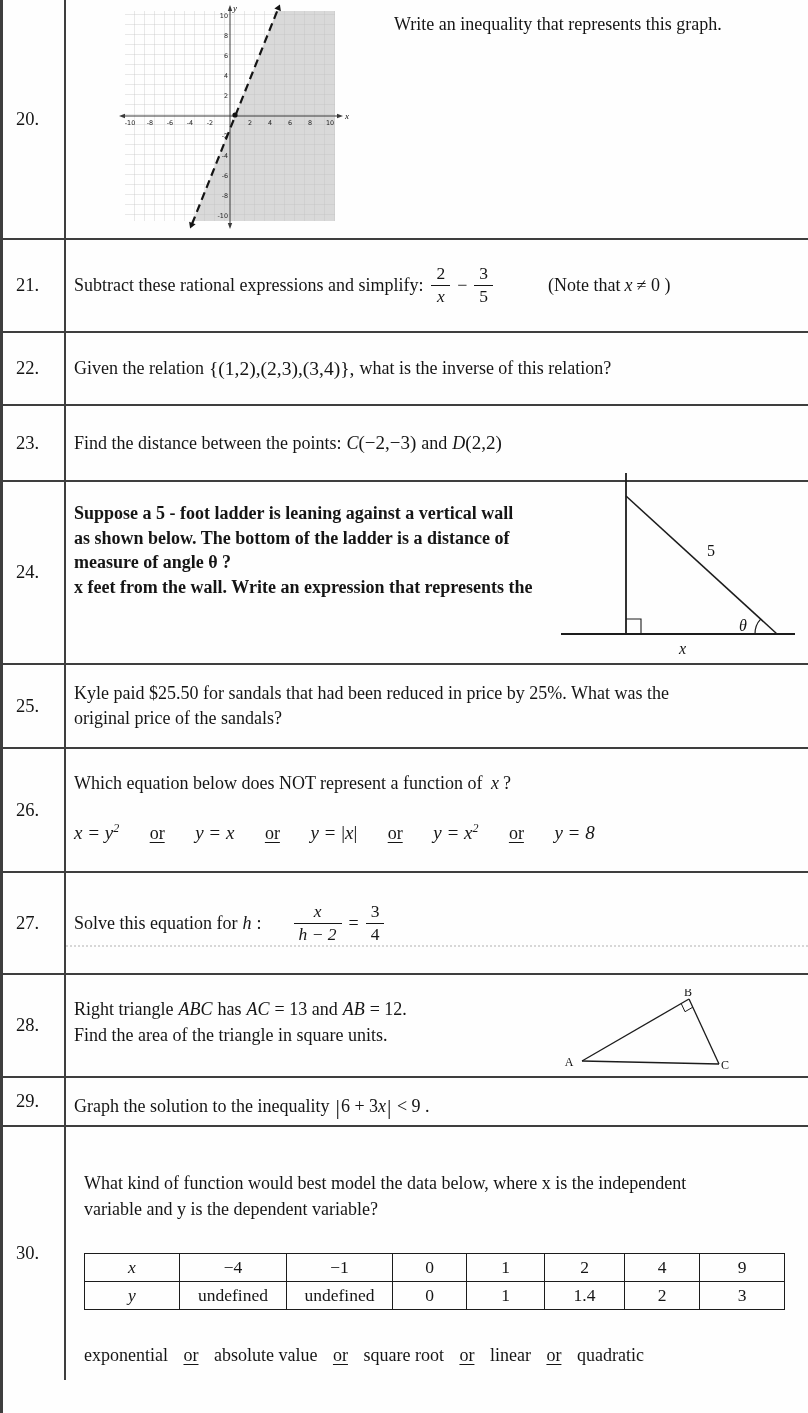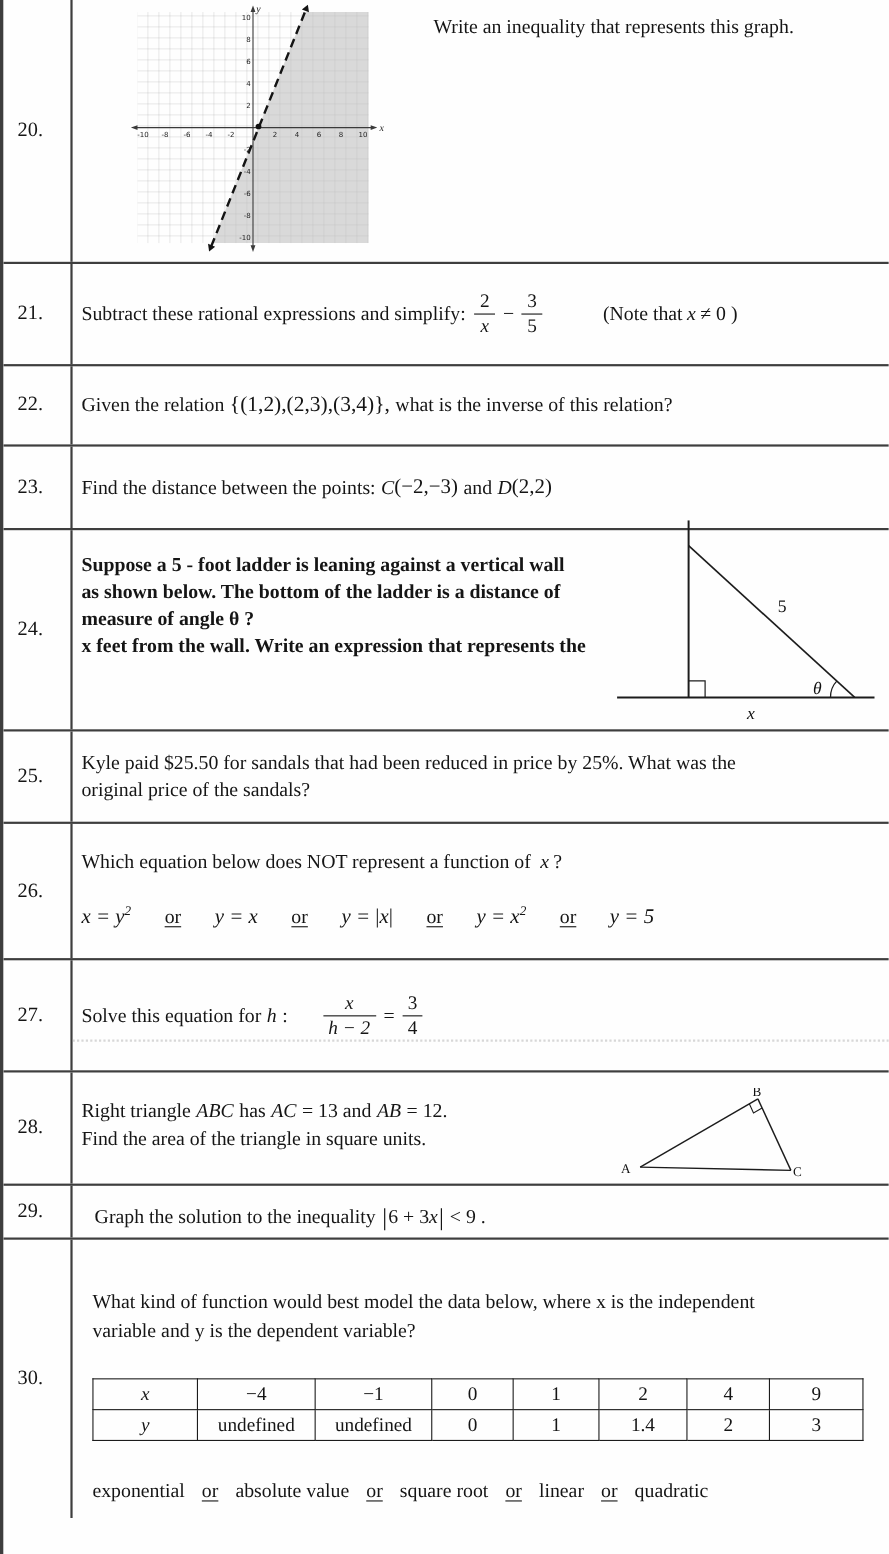--- a/index.html
+++ b/index.html
@@ -195,21 +195,21 @@
       </div>
       <div class="abs optline" style="left:8px; top:72px;">
         <span class="mopt"><span>x = y</span><sup style="font-size:12px;">2</sup></span>
         <span class="or">or</span>
         <span class="mopt">y = x</span>
         <span class="or">or</span>
         <span class="mopt"><span>y = </span><span class="bar">|</span><span>x</span><span class="bar">|</span></span>
         <span class="or">or</span>
         <span class="mopt"><span>y = x</span><sup style="font-size:12px;">2</sup></span>
         <span class="or">or</span>
-        <span class="mopt">y = 5</span>
+        <span class="mopt">y = 8</span>
       </div>
     </div>
   </div>
 
   <div class="row r27">
     <div class="numcol">
       <span>27.</span>
     </div>
     <div class="content vcenter">
       <span>Solve this equation for</span>
@@ -249,21 +249,21 @@
         <text class="trilbl" x="164" y="80">C</text>
       </svg>
     </div>
   </div>
 
   <div class="row r29">
     <div class="numcol">
       <span>29.</span>
     </div>
     <div class="content">
-      <div class="abs p29line" style="left:20px; top:16px;text-align:center;">
+      <div class="abs p29line" style="left:8px; top:16px;text-align:center;">
         <span class="seg">Graph the solution to the inequality</span><span class="tallbar">|</span><span>6 + 3</span><span class="var">x</span><span class="tallbar">|</span>
         <span>&lt; 9 .</span>
       </div>
     </div>
   </div>
 
   <div class="row r30">
     <div class="numcol">
       <span>30.</span>
     </div>

